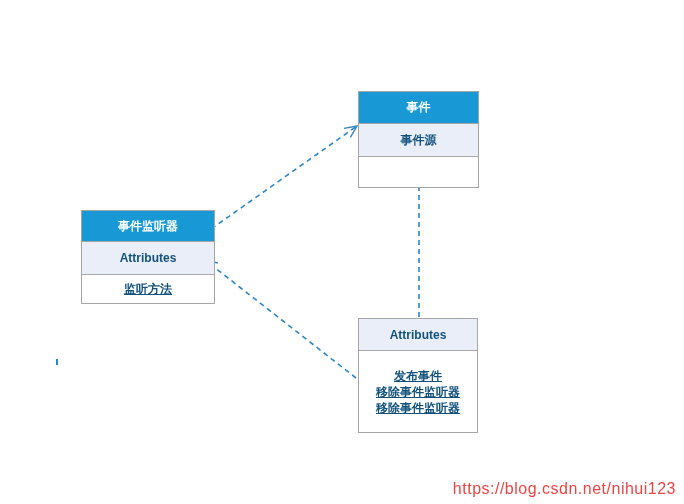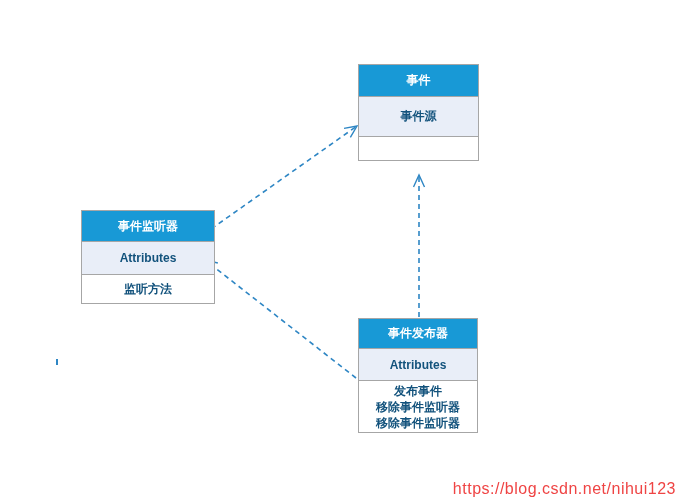--- a/index.html
+++ b/index.html
@@ -53,24 +53,25 @@
   .uml-methods {
     background: #ffffff;
     color: #12527c;
     font-weight: bold;
     display: flex;
     flex-direction: column;
     align-items: center;
     justify-content: center;
     line-height: 16px;
     box-sizing: border-box;
+    text-decoration: underline;
   }
-  .box-event    { left: 358px; top: 64px;  width: 121px; height: 97px; }
+  .box-event    { left: 358px; top: 91px;  width: 121px; height: 97px; }
   .box-event    .uml-header  { height: 32px; }
-  .box-event    .uml-attr    { height: 40px; }
+  .box-event    .uml-attr    { height: 33px; }
   .box-event    .uml-methods { flex: 1; }
 
   .box-listener { left: 81px;  top: 210px; width: 134px; height: 94px; }
   .box-listener .uml-header  { height: 31px; }
   .box-listener .uml-attr    { height: 33px; }
   .box-listener .uml-methods { flex: 1; }
 
   .box-publisher{ left: 358px; top: 318px; width: 120px; height: 115px; }
   .box-publisher .uml-header  { height: 30px; }
   .box-publisher .uml-attr    { height: 32px; }
@@ -116,21 +117,20 @@
 
   <div class="uml-box box-listener">
     <div class="uml-header">事件监听器</div>
     <div class="uml-attr">Attributes</div>
     <div class="uml-methods">
       <span>监听方法</span>
     </div>
   </div>
 
   <div class="uml-box box-publisher">
-    <div class="uml-header">事件发布器</div>
     <div class="uml-attr">Attributes</div>
     <div class="uml-methods">
       <span>发布事件</span>
       <span>移除事件监听器</span>
       <span>移除事件监听器</span>
     </div>
   </div>
 
   <div class="stray-mark"></div>
 

